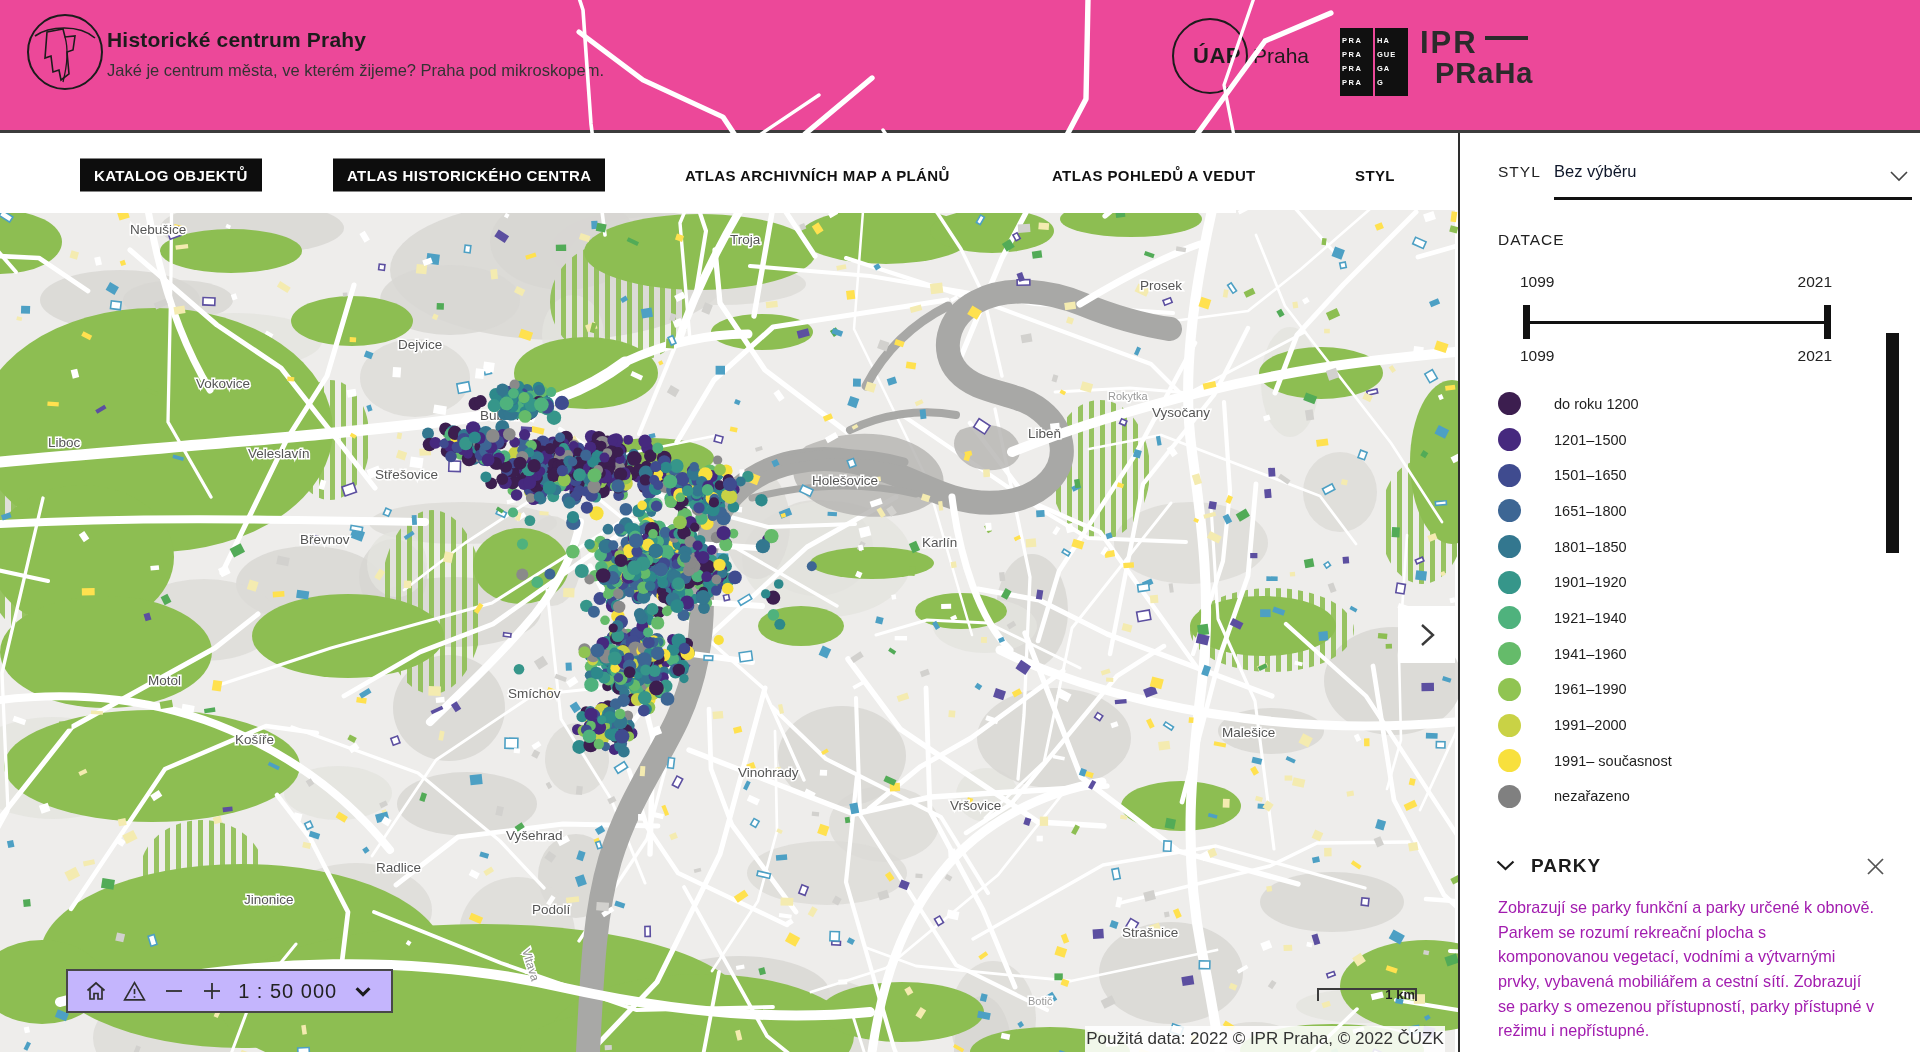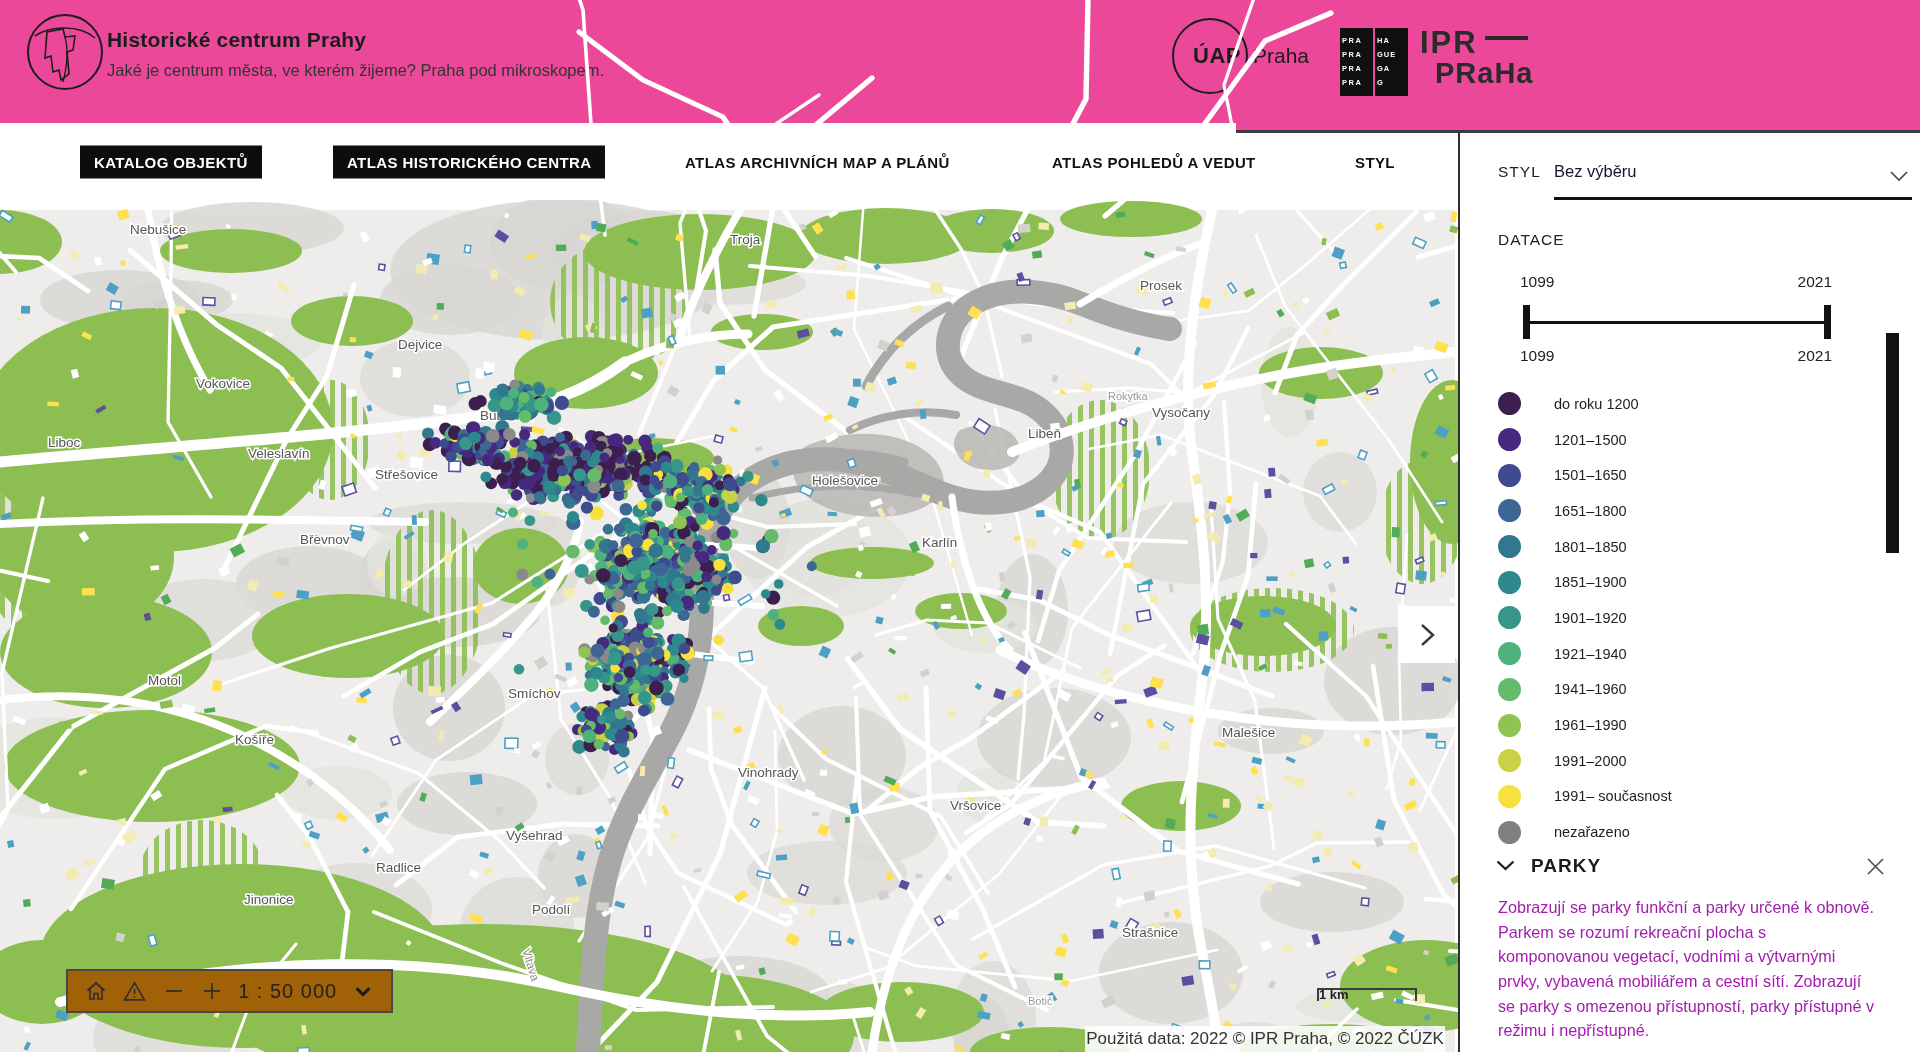--- a/index.html
+++ b/index.html
@@ -19,33 +19,33 @@
   .praha-col{background:#101010;color:#fff;width:29px;height:62px;display:flex;flex-direction:column;justify-content:space-evenly;padding:3px 2px;}
   .praha-col div{font-size:7.5px;font-weight:bold;letter-spacing:1.5px;line-height:1;}
   .praha-col.c2 div{letter-spacing:1px;}
   .ipr{position:absolute;left:1420px;top:30px;width:108px;color:#2b2b2b;}
   .ipr .l1{display:flex;align-items:flex-start;}
   .ipr .l1 span{font-size:31px;font-weight:600;letter-spacing:2px;line-height:.85;}
   .ipr .l1 .dash{flex:1;height:3.5px;background:#2b2b2b;margin:6px 0 0 7px;}
   .ipr .l2{font-size:29px;font-weight:600;letter-spacing:1px;line-height:1;margin:3px 0 0 15px;}
   .topline{position:absolute;top:130px;left:0;width:100%;height:3px;background:#3c3c3c;}
   
-  .nav{position:absolute;top:123px;left:0;width:1236px;height:77px;background:#fff;z-index:5;}
+  .nav{position:absolute;top:136px;left:0;width:1236px;height:77px;background:#fff;z-index:5;}
   .nav-item{position:absolute;top:50%;transform:translateY(-50%);font-size:15px;font-weight:bold;letter-spacing:.4px;color:#111;cursor:pointer;white-space:nowrap;}
   .nav-item.active{background:#0d0d0d;color:#fff;padding:8px 14px;}
   
   .map-wrap{position:absolute;top:210px;left:0;width:1455px;height:842px;}
   #map-svg{display:block;}
-  .map-controls{position:absolute;left:66px;top:969px;width:327px;height:44px;background:#a16207;border:2px solid #484848;
+  .map-controls{position:absolute;left:66px;top:969px;width:327px;height:44px;background:#c4b5fd;border:2px solid #484848;
       display:flex;align-items:center;justify-content:space-between;padding:0 15px;box-sizing:border-box;z-index:6;text-align:center;}
   .mc-icon{width:26px;height:26px;cursor:pointer;display:flex;align-items:center;justify-content:center;}
   .mc-scale{font-size:20px;letter-spacing:1px;color:#222;}
   .expand-btn{position:absolute;left:1398px;top:606px;width:57px;height:57px;background:#fff;display:flex;align-items:center;justify-content:center;cursor:pointer;z-index:6;}
   .scalebar{position:absolute;left:1317px;top:988px;width:96px;height:11px;border-top:2.5px solid #3c3c3c;border-left:2.5px solid #3c3c3c;border-right:2.5px solid #3c3c3c;z-index:6;}
-  .scalebar span{position:absolute;left:0;right:0;top:-3px;text-align:left;font-size:13px;font-weight:bold;color:#222;}
+  .scalebar span{position:absolute;left:0;right:0;top:-3px;text-align:right;font-size:13px;font-weight:bold;color:#222;}
   .attribution{position:absolute;left:1085px;top:1026px;width:360px;height:26px;background:rgba(255,255,255,.88);
       display:flex;align-items:center;justify-content:center;font-size:17px;color:#333;z-index:6;}
   
   .sidebar{position:absolute;left:1458px;top:133px;width:462px;height:919px;background:#fff;border-left:2px solid #2e2e2e;box-sizing:border-box;}
   .sb-abs{position:absolute;}
   .styl-label{left:38px;top:30px;font-size:15.5px;letter-spacing:1px;color:#222;}
   .styl-value{left:94px;top:29px;font-size:16.5px;color:#0f172a;cursor:pointer;}
   .styl-underline{left:94px;top:64px;width:358px;height:2.5px;background:#111;}
   .styl-chev{left:430px;top:34px;cursor:pointer;}
   .datace-label{left:38px;top:98px;font-size:15.5px;letter-spacing:1px;color:#222;}
@@ -2598,24 +2598,20 @@
         </li>
         <li>
           <span class="dot" style="background: rgb(61, 102, 148);"></span>
           <span class="lbl">1651–1800</span>
         </li>
         <li>
           <span class="dot" style="background: rgb(51, 119, 143);"></span>
           <span class="lbl">1801–1850</span>
         </li>
         <li>
-          <span class="dot" style="background: rgb(45, 137, 139);"></span>
-          <span class="lbl">1851–1900</span>
-        </li>
-        <li>
           <span class="dot" style="background: rgb(54, 150, 138);"></span>
           <span class="lbl">1901–1920</span>
         </li>
         <li>
           <span class="dot" style="background: rgb(79, 178, 125);"></span>
           <span class="lbl">1921–1940</span>
         </li>
         <li>
           <span class="dot" style="background: rgb(101, 187, 106);"></span>
           <span class="lbl">1941–1960</span>

